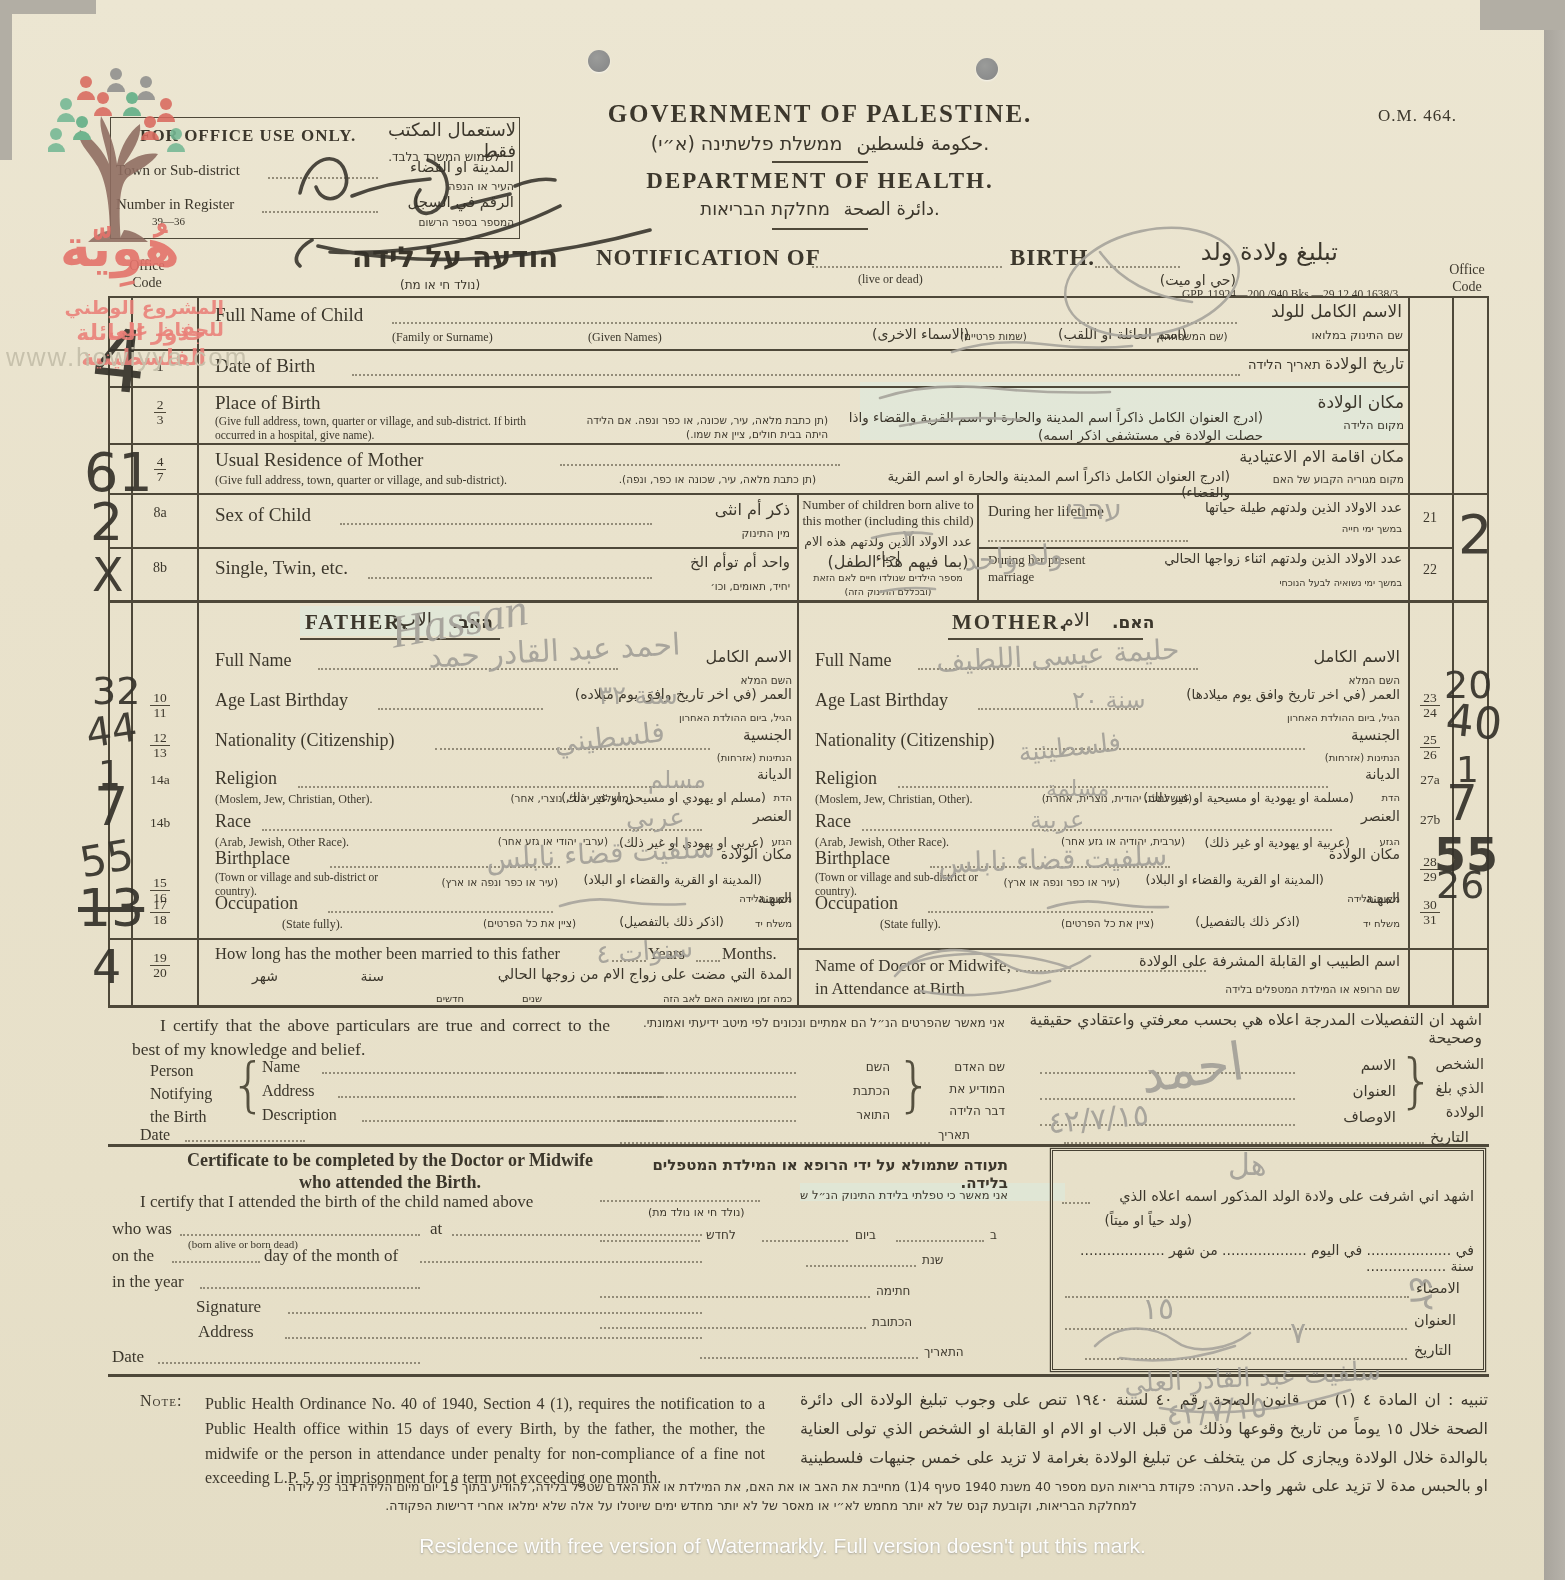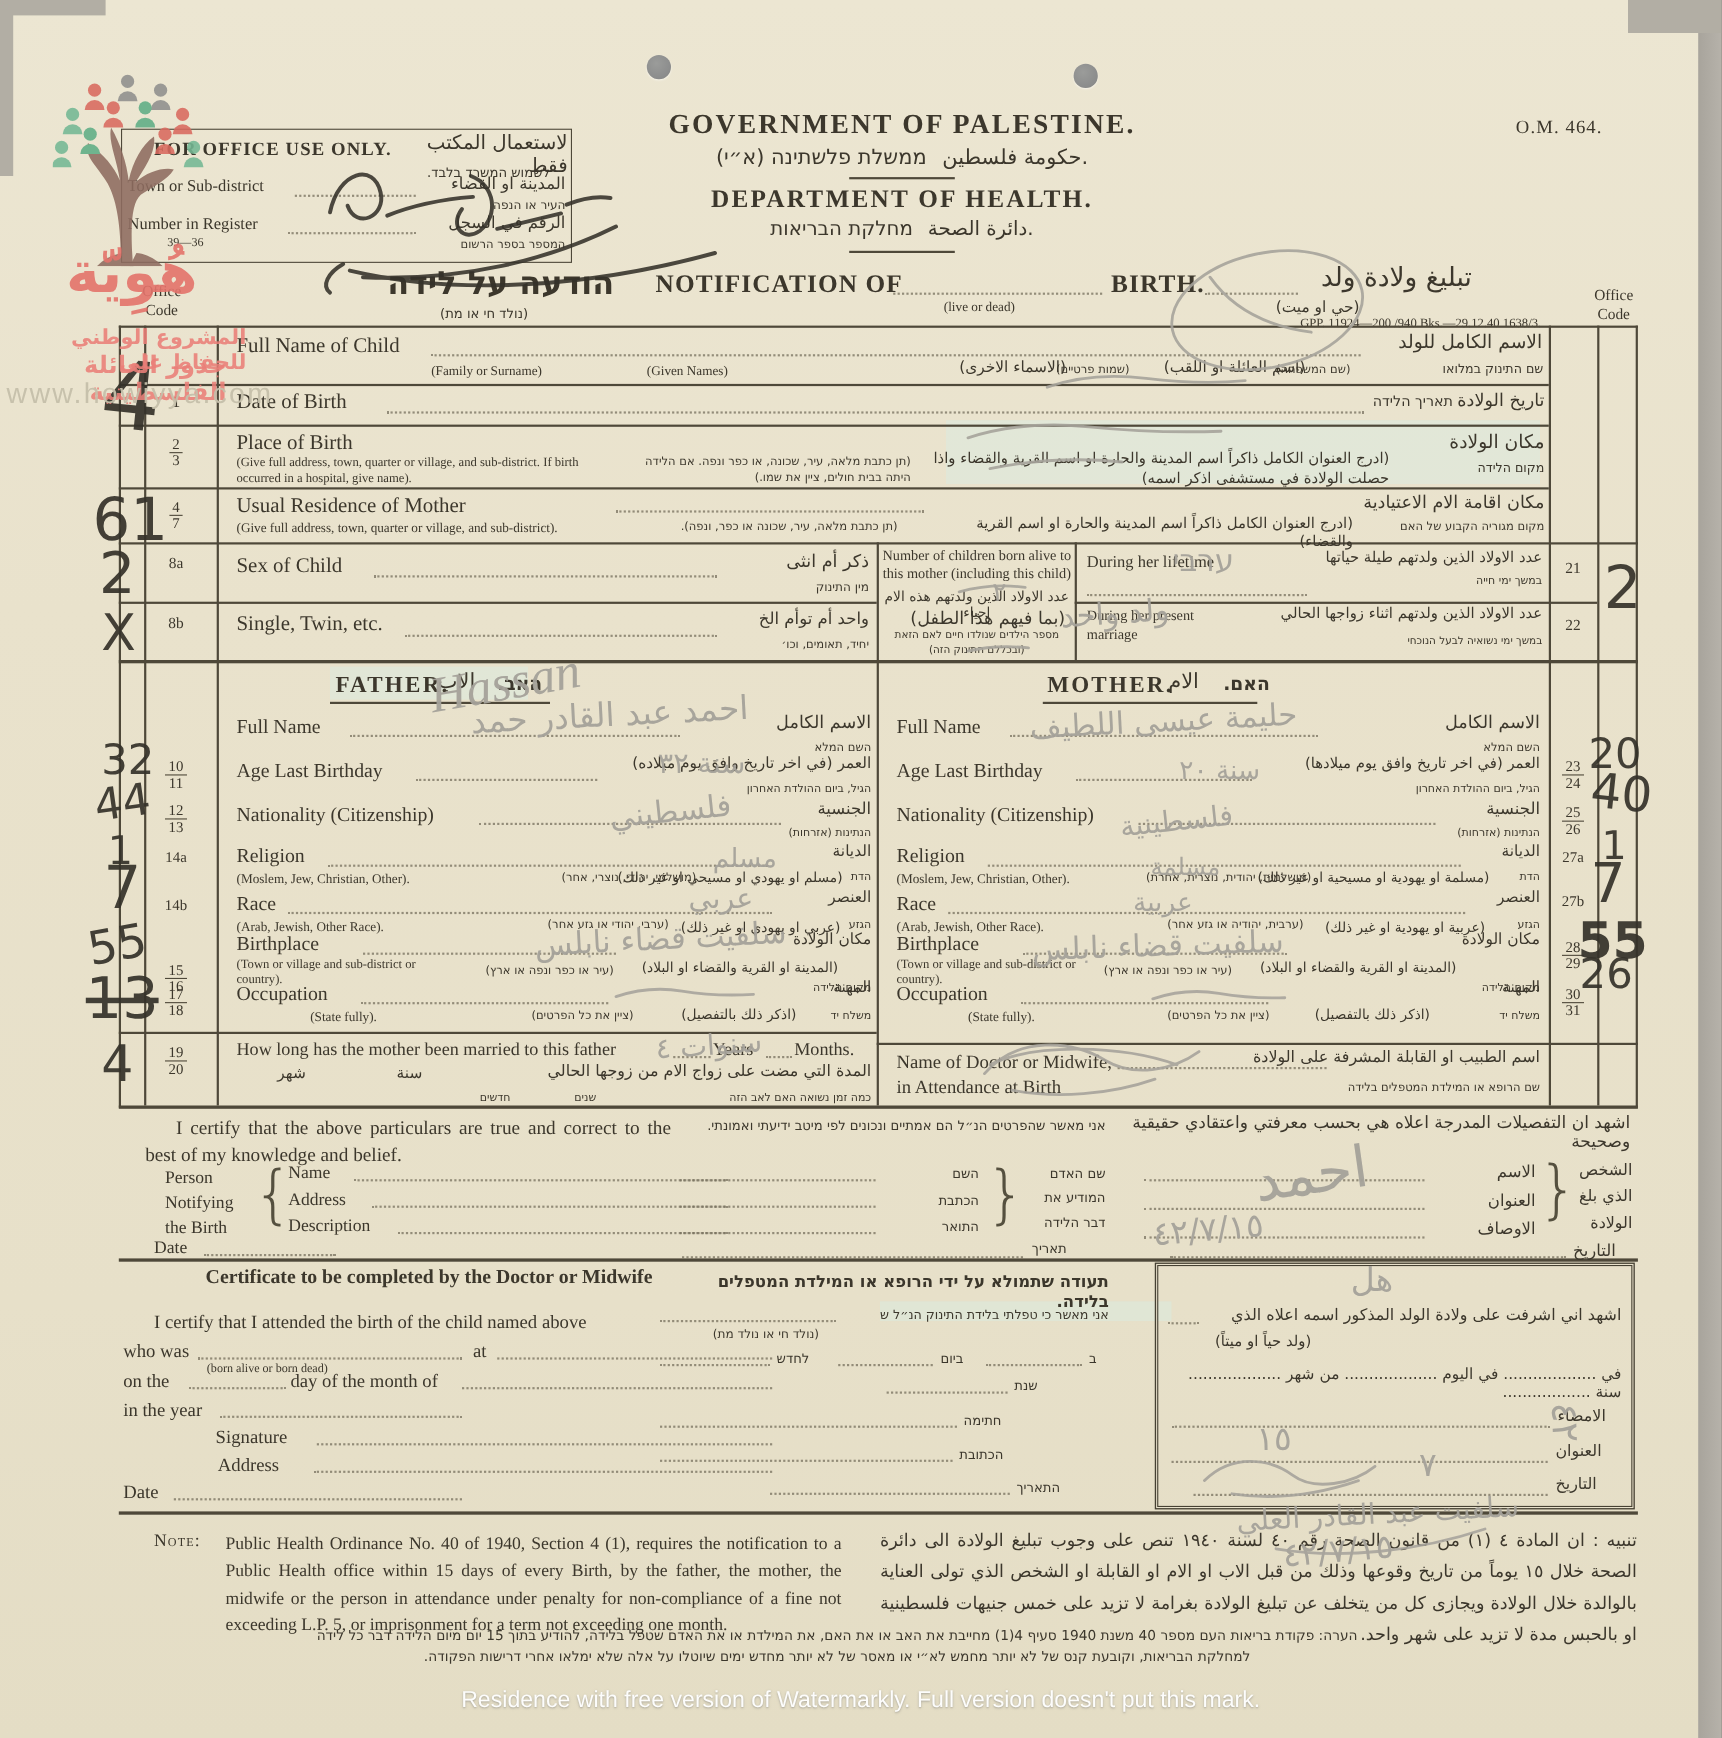--- a/index.html
+++ b/index.html
@@ -385,20 +385,21 @@
   <div class="dot" style="left:1040px;top:1124px;width:255px"></div>
   <div class="a ar r" style="left:1300px;top:1108px;width:96px;font-size:15px">الاوصاف</div>
   <div class="brace" style="left:1398px;top:1052px">}</div>
   <div class="a ar" style="left:1424px;top:1056px;width:60px;font-size:14.5px">الشخص</div>
   <div class="a ar" style="left:1420px;top:1080px;width:64px;font-size:14.5px">الذي بلغ</div>
   <div class="a ar" style="left:1424px;top:1104px;width:60px;font-size:14.5px">الولادة</div>
   <div class="a ar" style="left:1430px;top:1128px;font-size:15px">التاريخ</div>
   <div class="dot" style="left:1064px;top:1142px;width:360px"></div>
 
   <div class="a c b" style="left:130px;top:1150px;width:520px;font-size:18px">Certificate to be completed by the Doctor or Midwife</div>
+  <div class="a c b" style="left:130px;top:1172px;width:520px;font-size:18px">who attended the Birth.</div>
   <div class="a he b r" style="left:600px;top:1156px;width:408px;font-size:15px">תעודה שתמולא על ידי הרופא או המילדת המטפלים בלידה.</div>
 
   <div class="a" style="left:140px;top:1192px;font-size:17px;text-indent:0">I certify that I attended the birth of the child named above</div>
   <div class="a" style="left:112px;top:1219px;font-size:17px">who was</div>
   <div class="dot" style="left:180px;top:1234px;width:240px"></div>
   <div class="a" style="left:188px;top:1238px;font-size:11px">(born alive or born dead)</div>
   <div class="a" style="left:430px;top:1219px;font-size:17px">at</div>
   <div class="dot" style="left:452px;top:1234px;width:250px"></div>
   <div class="a" style="left:112px;top:1246px;font-size:17px">on the</div>
   <div class="dot" style="left:172px;top:1261px;width:88px"></div>

